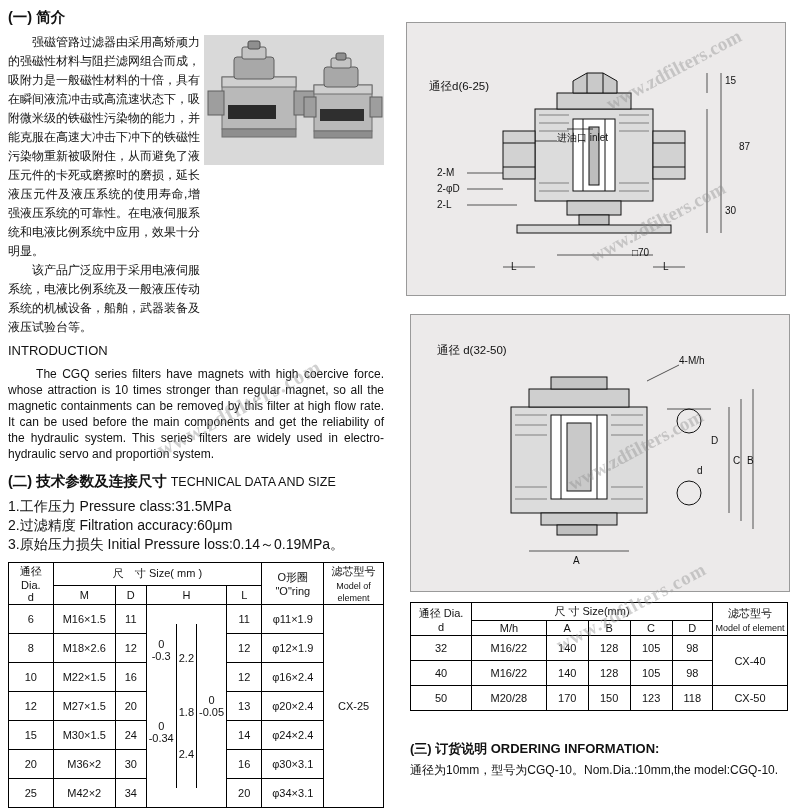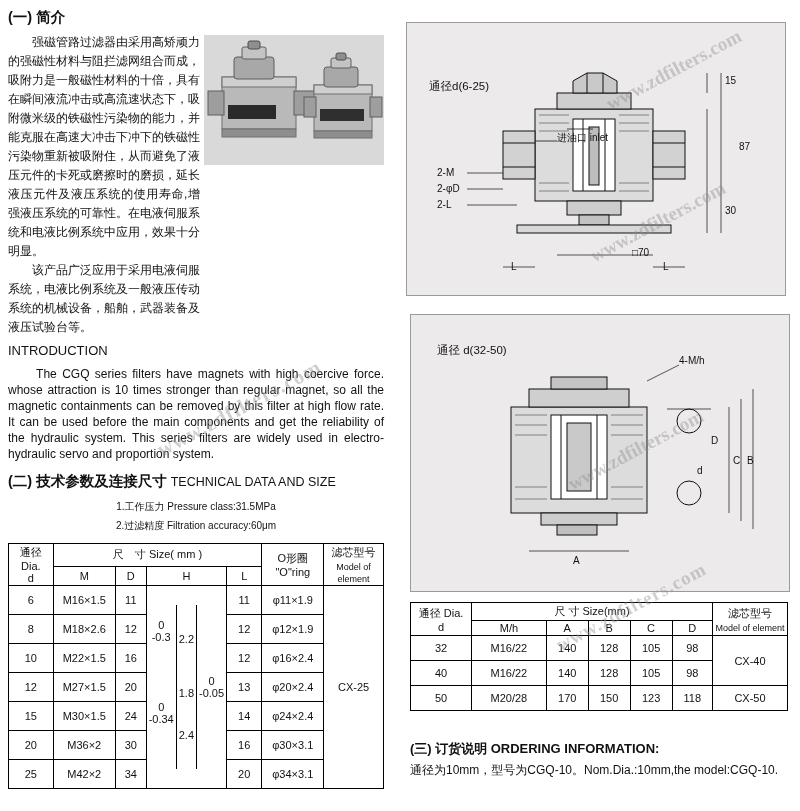--- a/index.html
+++ b/index.html
@@ -18,21 +18,21 @@
   .intro-wrap{position:relative;margin-top:6px;}
   .intro-cn{font-size:12px;line-height:19px;text-align:justify;}
   .intro-cn p{margin:0;}
   .photo{
     position:absolute;right:0;top:2px;width:180px;height:130px;
     background:#d7d7d7;border:0;overflow:hidden;
   }
   .intro-en{font-size:12px;line-height:16px;margin-top:8px;text-align:justify;}
   .en-title{font-size:13px;margin:6px 0 2px 0;}
 
-  ul.specs{list-style:none;margin:6px 0 0 0;padding:0;font-size:10px;line-height:19px;text-align:center;}
+  ul.specs{list-style:none;margin:6px 0 0 0;padding:0;font-size:14px;line-height:19px;}
 
   table.tbl{border-collapse:collapse;font-size:11px;width:100%;}
   table.tbl td,table.tbl th{border:1px solid #000;text-align:center;padding:1px 2px;font-weight:normal;}
 
   .diagram{
     border:1px solid #9a9a9a;background:#eceaea;position:relative;overflow:hidden;
   }
   .dlabel{position:absolute;font-size:11.5px;}
   .wm{
     position:absolute;color:rgba(150,150,150,.45);font-size:21px;font-weight:bold;
@@ -100,20 +100,21 @@
       <div class="intro-en">　　The CGQ series filters have magnets with high coercive force. whose attraction is 10 times stronger than regular magnet, so all the magnetic containments can be removed by this filter at high flow rate. It can be used before the main components and get the reliability of the hydraulic system. This series filters are widely used in electro-hydraulic servo and proportion system.</div>
 
       <div class="sec-head" style="margin-top:10px;">
         <span class="cn">(二) 技术参数及连接尺寸</span>
         <span class="en">TECHNICAL DATA AND SIZE</span>
       </div>
 
       <ul class="specs">
         <li>1.工作压力 Pressure class:31.5MPa</li>
         <li>2.过滤精度 Filtration accuracy:60μm</li>
+        <li>3.原始压力损失 Initial Pressure loss:0.14～0.19MPa。</li>
       </ul>
 
       <table class="tbl" style="margin-top:8px;">
         <tbody>
             <tr>
           <td rowspan="2" style="width:46px;">
             <span>通径 Dia.</span><br>
             <span>d</span>
           </td>
           <td colspan="4">

